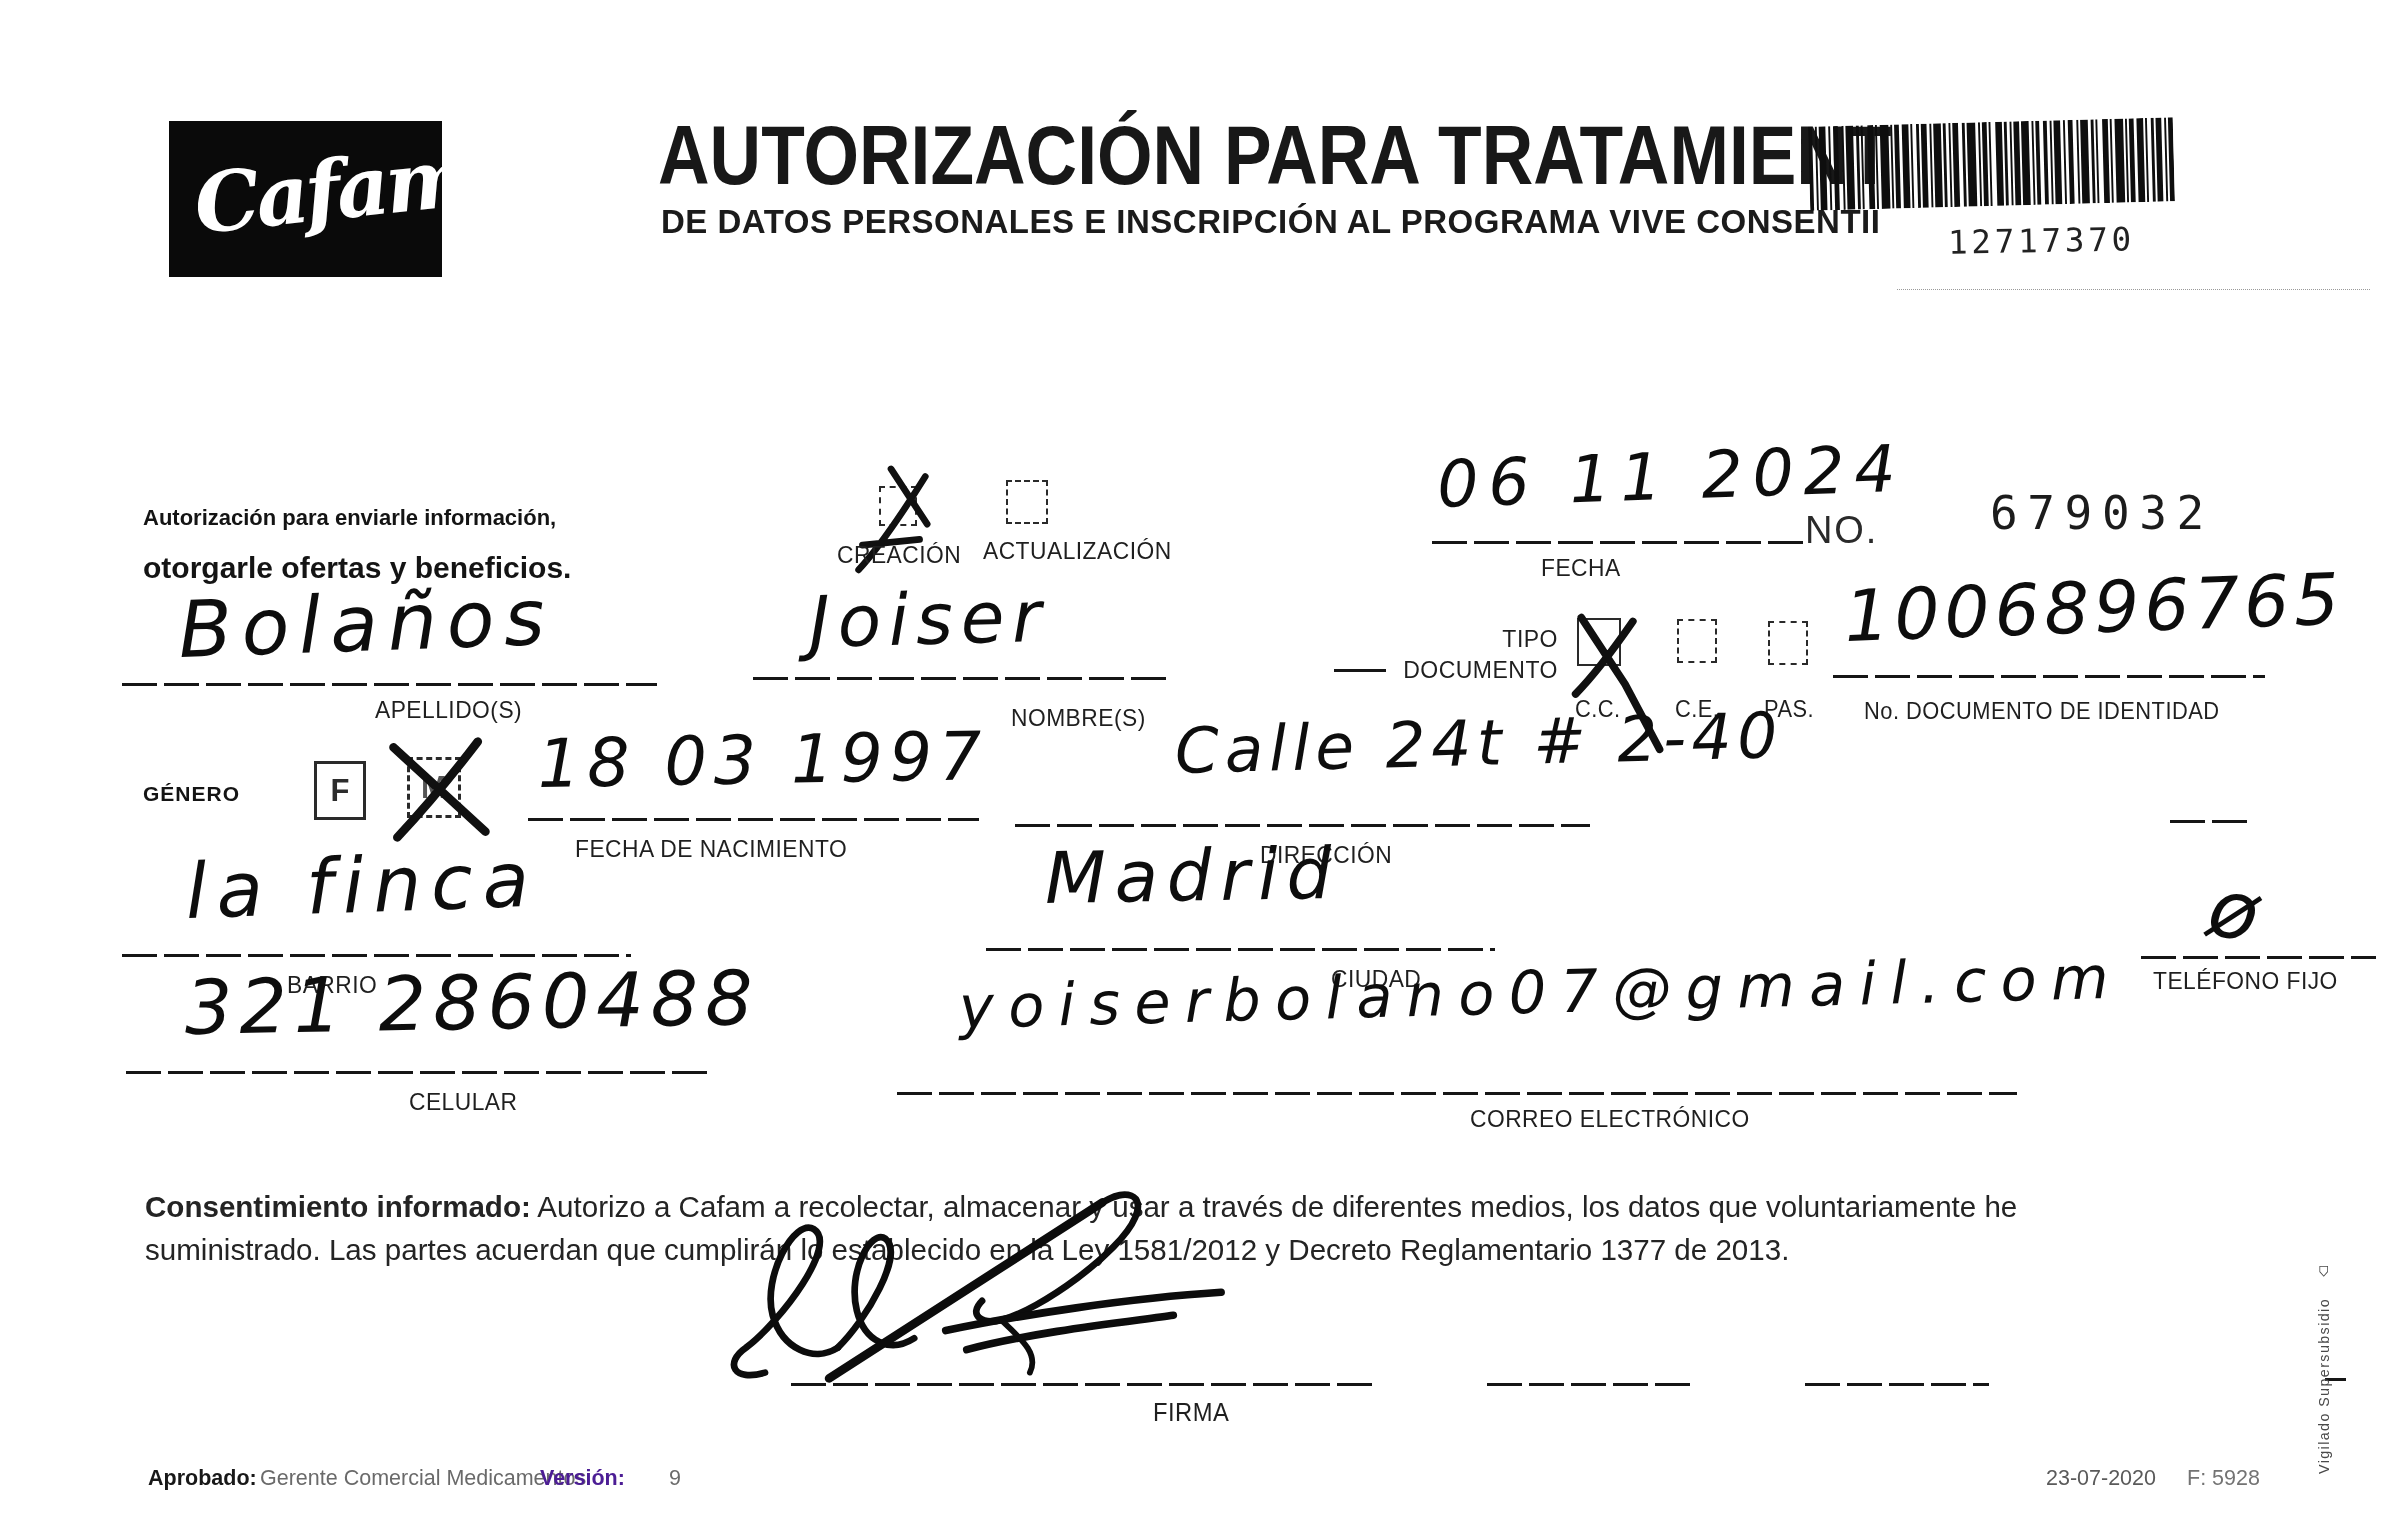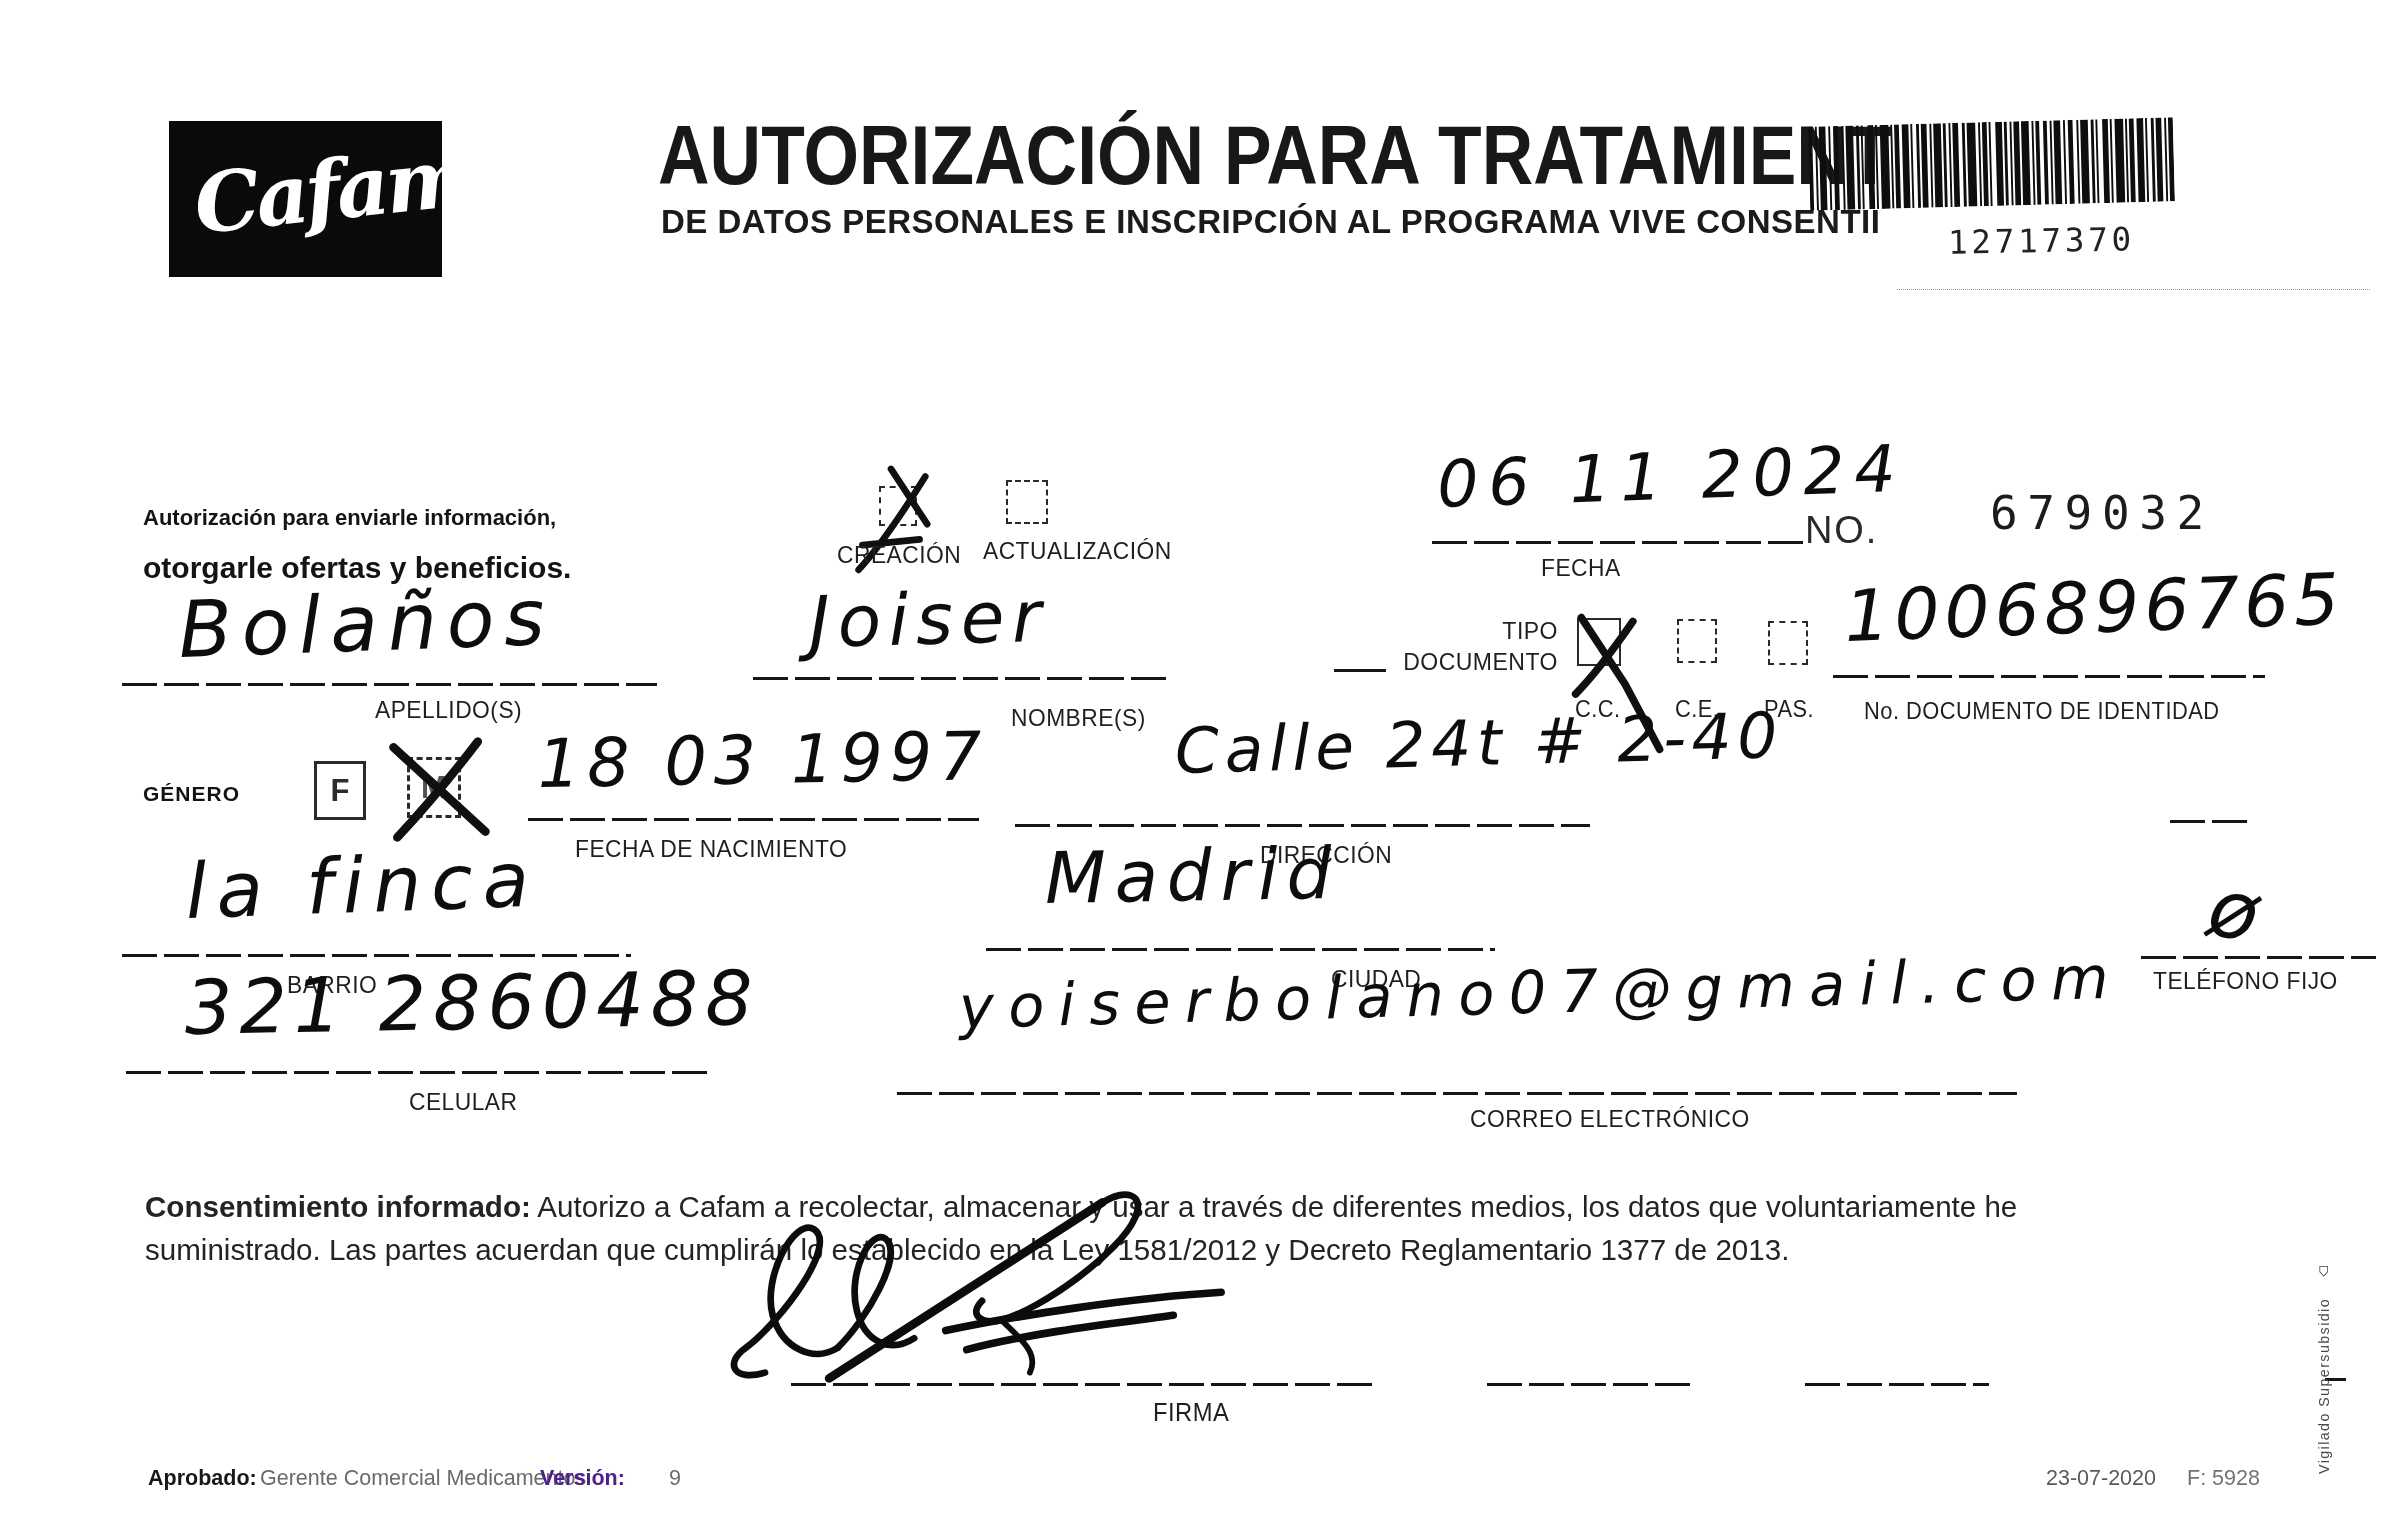--- a/index.html
+++ b/index.html
@@ -81,21 +81,21 @@
   <div class="line" style="left:122px;top:683px;width:535px;"></div>
   <div class="lbl" style="left:375px;top:696px;">APELLIDO(S)</div>
 
   <div class="hand" style="left:808px;top:581px;font-size:71px;letter-spacing:7.6px;transform:rotate(-1.5deg);">Joiser</div>
   <div class="line" style="left:753px;top:677px;width:413px;"></div>
   <div class="lbl" style="left:1011px;top:704px;">NOMBRE(S)</div>
 
   <div class="line solid" style="left:1334px;top:669px;width:52px;"></div>
 
   <div class="abs" style="left:1384px;top:618px;width:174px;text-align:right;">
-    <div class="lbl sm" style="position:static;display:block;transform:none;">TIPO</div>
+    <div class="lbl sm" style="position:static;display:block;transform:none;margin-top:8px;">TIPO</div>
     <div class="lbl sm" style="position:static;display:block;transform:none;margin-top:3.8px;">DOCUMENTO</div>
   </div>
 
   <div class="box" style="left:1577px;top:618px;width:44px;height:48px;"></div>
   <svg class="abs" style="left:1566px;top:610px;" width="107" height="145" viewBox="0 0 112 152">
     <path d="M16,8 L62,78 L98,146 M70,12 C52,38 32,66 10,88" stroke="#101010" stroke-width="8" fill="none" stroke-linecap="round"></path>
   </svg>
   <div class="box" style="left:1677px;top:619px;width:40px;height:44px;border-style:dashed;"></div>
   <div class="box" style="left:1768px;top:621px;width:40px;height:44px;border-style:dashed;"></div>
   <div class="lbl sm" style="left:1575px;top:696px;">C.C.</div>

